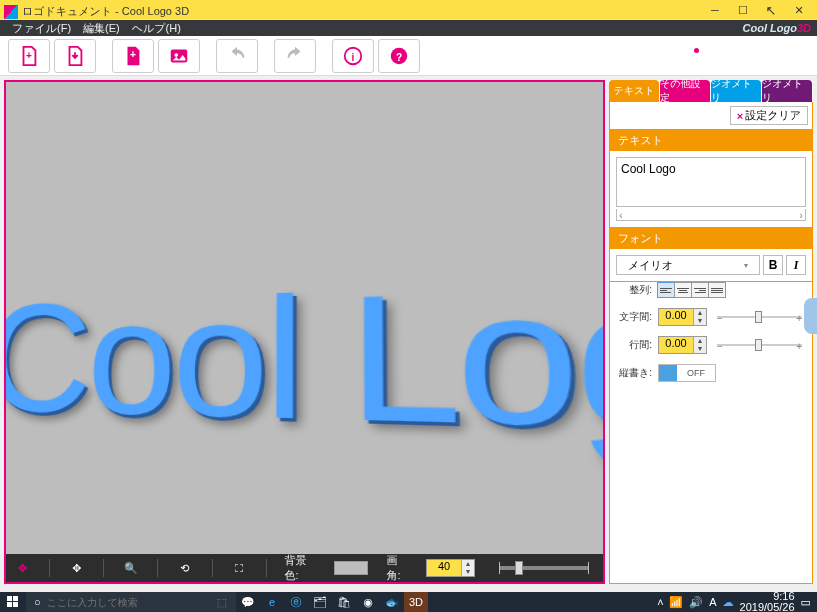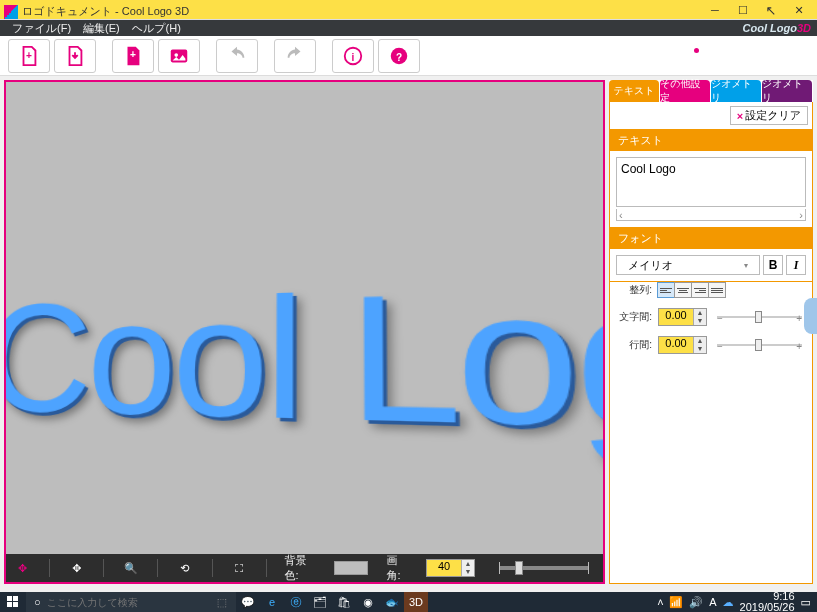--- a/index.html
+++ b/index.html
@@ -270,20 +270,27 @@
                 <span>▲</span>
                 <span>▼</span>
               </span>
           </span>
           <div class="miniSlider">
               <span class="m1">−</span>
               <div class="mt" style="left:45%"></div>
               <span class="m2">+</span>
             </div>
         </div>
+        <div class="row">
+          <span class="rlabel">縦書き:</span>
+          <div class="toggle">
+            <div class="knob"></div>
+            <span class="tl">OFF</span>
+          </div>
+        </div>
       </div>
     </div>
     <div style="position:absolute;right:-5px;top:218px;width:14px;height:36px;background:#9fc6ea;border-radius:8px 0 0 8px"></div>
   </div>
 </div>
 
 <div class="taskbar">
   <div class="startbtn">
       <svg width="12" height="12" viewBox="0 0 12 12">
         <rect x="0" y="0" width="5" height="5" fill="#fff"></rect>

